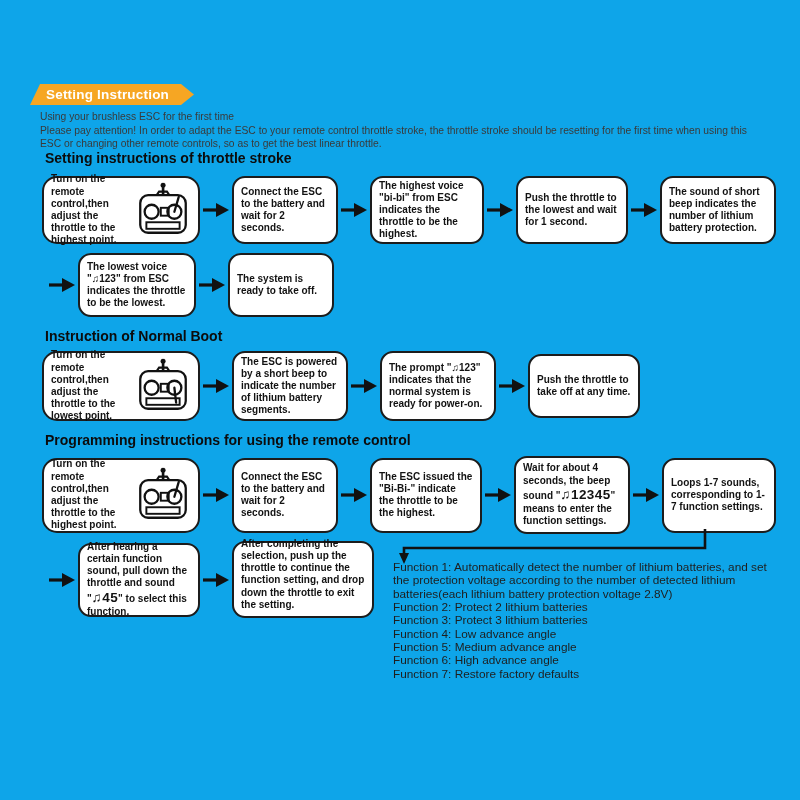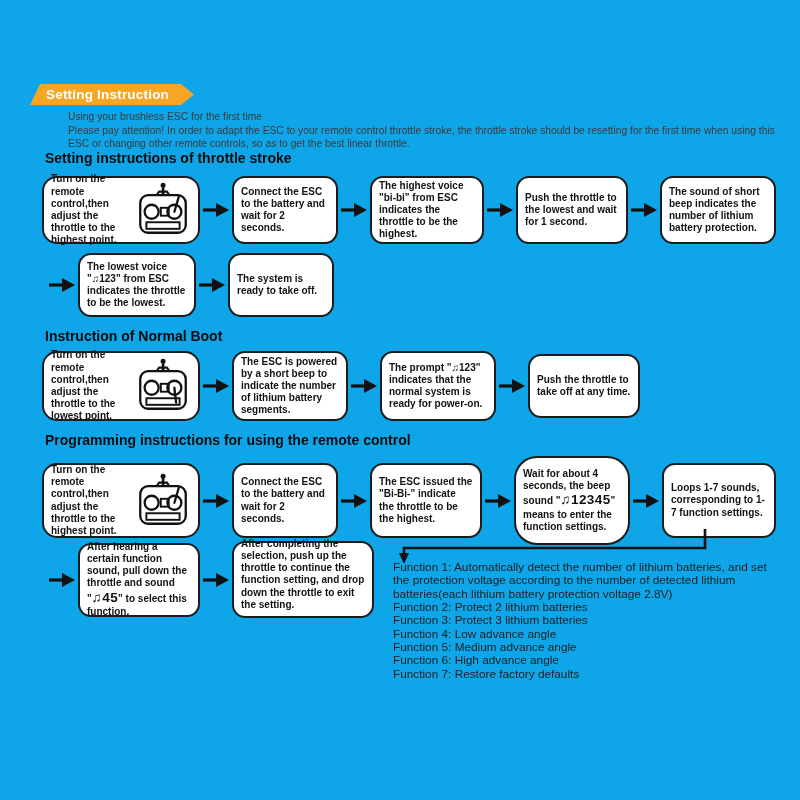--- a/index.html
+++ b/index.html
@@ -8,21 +8,21 @@
     font-family:"Liberation Sans","DejaVu Sans",sans-serif;color:#111;
   }
   
   .banner{
     position:absolute;left:30px;top:84px;height:21px;width:164px;
     background:#F6A623;display:flex;align-items:center;padding-left:16px;box-sizing:border-box;
     clip-path:polygon(10px 0,calc(100% - 13px) 0,100% 50%,calc(100% - 13px) 100%,0 100%);
   }
   .banner span{color:#fff;font-size:13.5px;font-weight:700;letter-spacing:.2px;}
   
-  .intro{position:absolute;left:40px;top:110px;width:724px;font-size:10.3px;line-height:1.32;color:#3a3a3a;margin-left:28px;}
+  .intro{position:absolute;left:40px;top:110px;width:724px;font-size:10.3px;line-height:1.32;color:#3a3a3a;}
   
   .sec-title{position:absolute;left:45px;margin:0;font-size:14px;font-weight:700;color:#0c0c0c;}
   
   .row{position:absolute;display:flex;align-items:center;}
   .fbox{
     border:2px solid #1c1c1c;border-radius:13px;background:#fff;box-sizing:border-box;
     font-weight:700;font-size:10px;line-height:1.22;color:#121212;
     padding:5px 7px;display:flex;align-items:center;flex-shrink:0;
   }
   .btxt{width:92px;}
@@ -211,21 +211,21 @@
       </span>
     <div class="fbox" style="width:112px;height:75px;">
         <div>The ESC issued the "Bi-Bi-" indicate the throttle to be the highest.</div>
       </div>
     <span class="harrow">
         <svg width="26" height="14" viewBox="0 0 26 14">
           <path d="M0 7 H14" stroke="#111" stroke-width="3.2"></path>
           <path d="M13 0 L26 7 L13 14 Z" fill="#111"></path>
         </svg>
       </span>
-    <div class="fbox" style="width:116px;height:89px;border-radius:23px;">
+    <div class="fbox" style="width:116px;height:78px;">
       <div><span>Wait for about 4 seconds, the beep sound "</span><span class="note">♫12345</span><span>" means to enter the function settings.</span></div>
     </div>
     <span class="harrow">
         <svg width="26" height="14" viewBox="0 0 26 14">
           <path d="M0 7 H14" stroke="#111" stroke-width="3.2"></path>
           <path d="M13 0 L26 7 L13 14 Z" fill="#111"></path>
         </svg>
       </span>
     <div class="fbox" style="width:114px;height:75px;">
         <div>Loops 1-7 sounds, corresponding to 1-7 function settings.</div>

